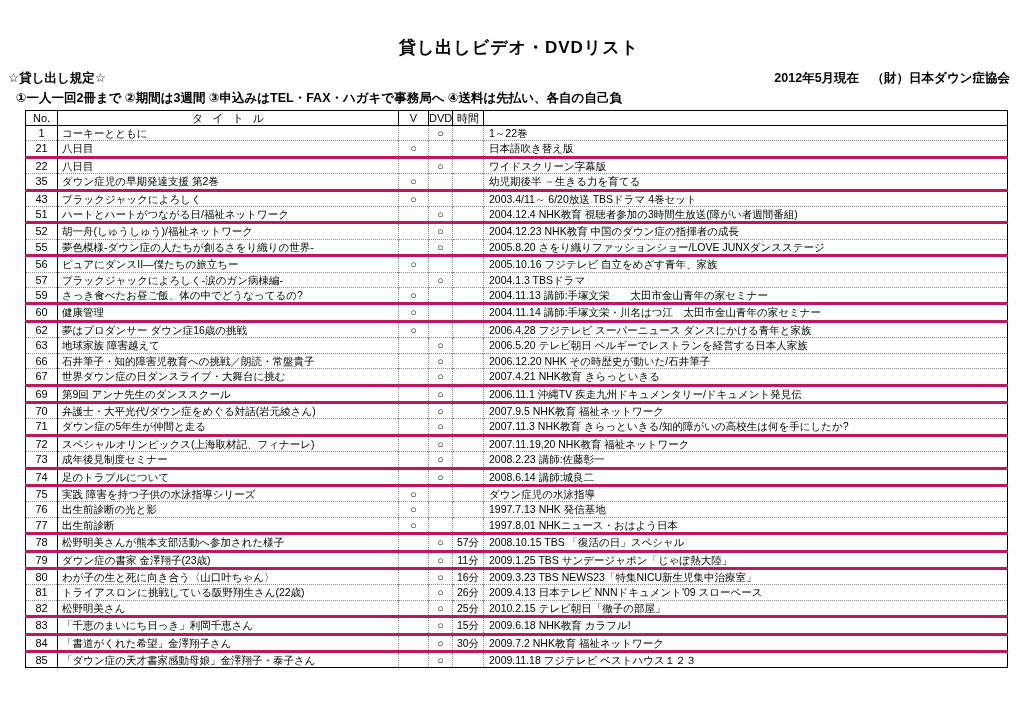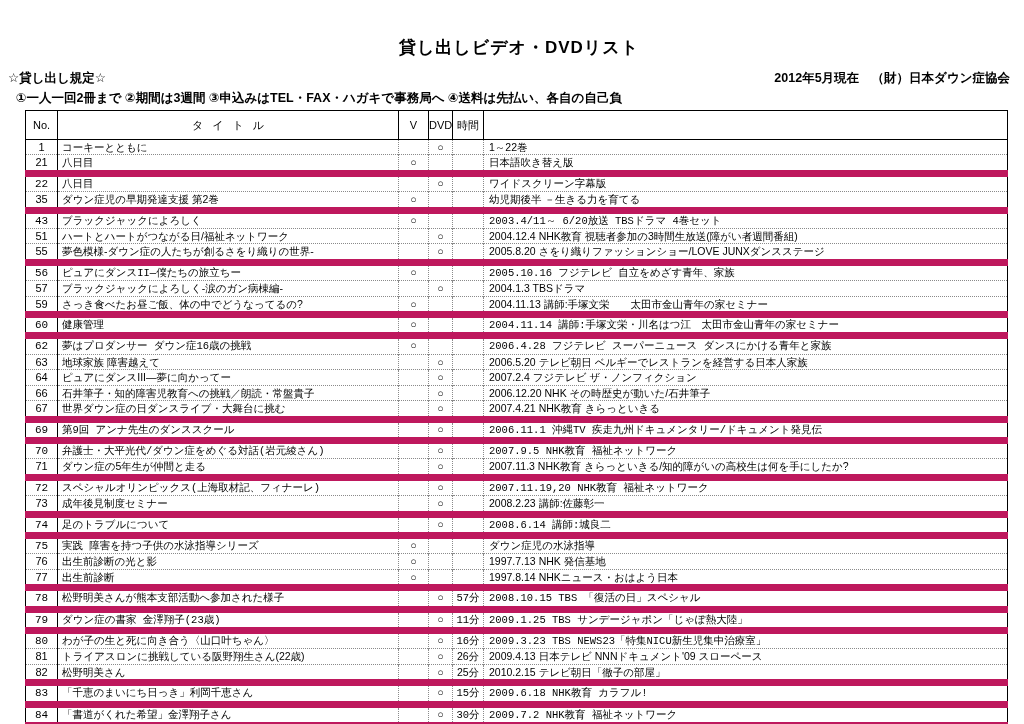--- a/index.html
+++ b/index.html
@@ -33,36 +33,36 @@
     width: 983px; margin: 3px 0 0 25px;
     border: 1.5px solid #000;
   }
   col.c-no    { width: 32px; }
   col.c-title { width: 341px; }
   col.c-v     { width: 30px; }
   col.c-dvd   { width: 24px; }
   col.c-time  { width: 31px; }
 
   thead th {
-    height: 29px; padding: 0;
+    height: 15px; padding: 0;
     font-size: 11px; font-weight: normal;
     text-align: center; vertical-align: middle;
     border: 1px solid #000; border-bottom: 1.5px solid #000;
     line-height: 14px; white-space: nowrap; overflow: hidden;
   }
   thead th.h-title { letter-spacing: 9px; text-indent: 9px; }
 
   tbody td {
     height: 14.6px; padding: 0;
     font-size: 10.5px; line-height: 14.4px;
     vertical-align: middle;
     white-space: nowrap; overflow: hidden;
   }
   tbody tr { border-top: 1px dotted #8a8a8a; }
-  tbody tr.sep { border-top: 7px solid #be185d; font-family: Liberation Mono, monospace; }
+  tbody tr.sep { border-top: 3px solid #be185d; }
   tbody tr:first-child { border-top: none; }
 
   td.no     { text-align: center; font-size: 11px; border-right: 1px solid #000; }
   td.title  { padding-left: 4px; border-right: 1px dotted #8a8a8a; margin-left: 32px; }
   td.v      { text-align: center; border-right: 1px dotted #8a8a8a; }
   td.dvd    { text-align: center; border-right: 1px dotted #8a8a8a; }
   td.time   { text-align: center; border-right: 1px dotted #8a8a8a; }
   td.remark { padding-left: 5px; margin-top: 21px; }
 </style>
 </head>
@@ -140,20 +140,28 @@
     <td class="remark">2003.4/11～ 6/20放送 TBSドラマ 4巻セット</td>
   </tr>
         <tr>
     <td class="no">51</td>
     <td class="title">ハートとハートがつながる日/福祉ネットワーク</td>
     <td class="v"></td>
     <td class="dvd">○</td>
     <td class="time"></td>
     <td class="remark">2004.12.4  NHK教育 視聴者参加の3時間生放送(障がい者週間番組)</td>
   </tr>
+        <tr class="sep">
+    <td class="no">52</td>
+    <td class="title">胡一舟(しゅうしゅう)/福祉ネットワーク</td>
+    <td class="v"></td>
+    <td class="dvd">○</td>
+    <td class="time"></td>
+    <td class="remark">2004.12.23 NHK教育 中国のダウン症の指揮者の成長</td>
+  </tr>
         <tr>
     <td class="no">55</td>
     <td class="title">夢色模様-ダウン症の人たちが創るさをり織りの世界-</td>
     <td class="v"></td>
     <td class="dvd">○</td>
     <td class="time"></td>
     <td class="remark">2005.8.20 さをり織りファッションショー/LOVE JUNXダンスステージ</td>
   </tr>
         <tr class="sep">
     <td class="no">56</td>
@@ -197,28 +205,20 @@
   </tr>
         <tr>
     <td class="no">63</td>
     <td class="title">地球家族 障害越えて</td>
     <td class="v"></td>
     <td class="dvd">○</td>
     <td class="time"></td>
     <td class="remark">2006.5.20 テレビ朝日 ベルギーでレストランを経営する日本人家族</td>
   </tr>
         <tr>
-    <td class="no">64</td>
-    <td class="title">ピュアにダンスIII―夢に向かってー</td>
-    <td class="v"></td>
-    <td class="dvd">○</td>
-    <td class="time"></td>
-    <td class="remark">2007.2.4 フジテレビ ザ・ノンフィクション</td>
-  </tr>
-        <tr>
     <td class="no">66</td>
     <td class="title">石井筆子・知的障害児教育への挑戦／朗読・常盤貴子</td>
     <td class="v"></td>
     <td class="dvd">○</td>
     <td class="time"></td>
     <td class="remark">2006.12.20 NHK その時歴史が動いた/石井筆子</td>
   </tr>
         <tr>
     <td class="no">67</td>
     <td class="title">世界ダウン症の日ダンスライブ・大舞台に挑む</td>
@@ -290,21 +290,21 @@
     <td class="dvd"></td>
     <td class="time"></td>
     <td class="remark">1997.7.13 NHK 発信基地</td>
   </tr>
         <tr>
     <td class="no">77</td>
     <td class="title">出生前診断</td>
     <td class="v">○</td>
     <td class="dvd"></td>
     <td class="time"></td>
-    <td class="remark">1997.8.14 NHKニュース・おはよう日本</td>
+    <td class="remark">1997.8.01 NHKニュース・おはよう日本</td>
   </tr>
         <tr class="sep">
     <td class="no">78</td>
     <td class="title">松野明美さんが熊本支部活動へ参加された様子</td>
     <td class="v"></td>
     <td class="dvd">○</td>
     <td class="time">57分</td>
     <td class="remark">2008.10.15 TBS 「復活の日」スペシャル</td>
   </tr>
         <tr class="sep">

